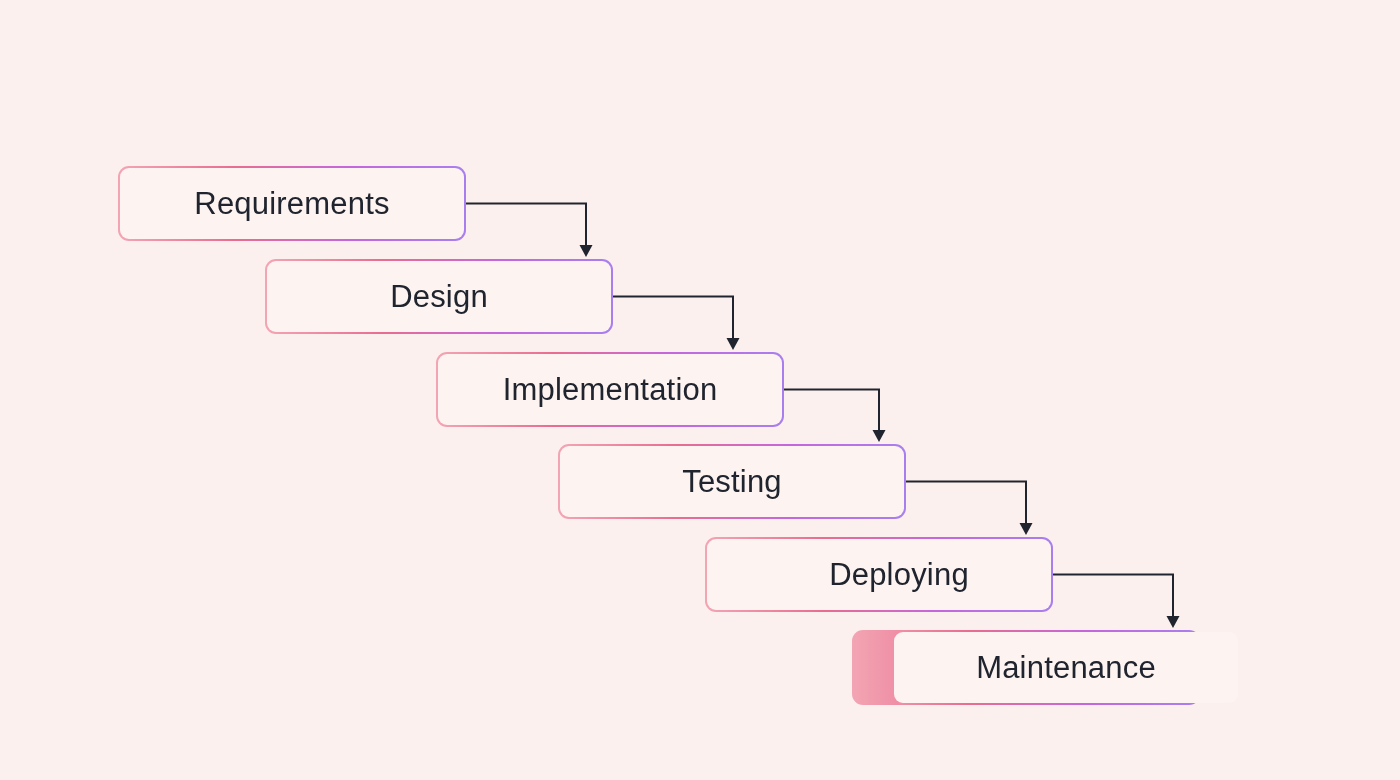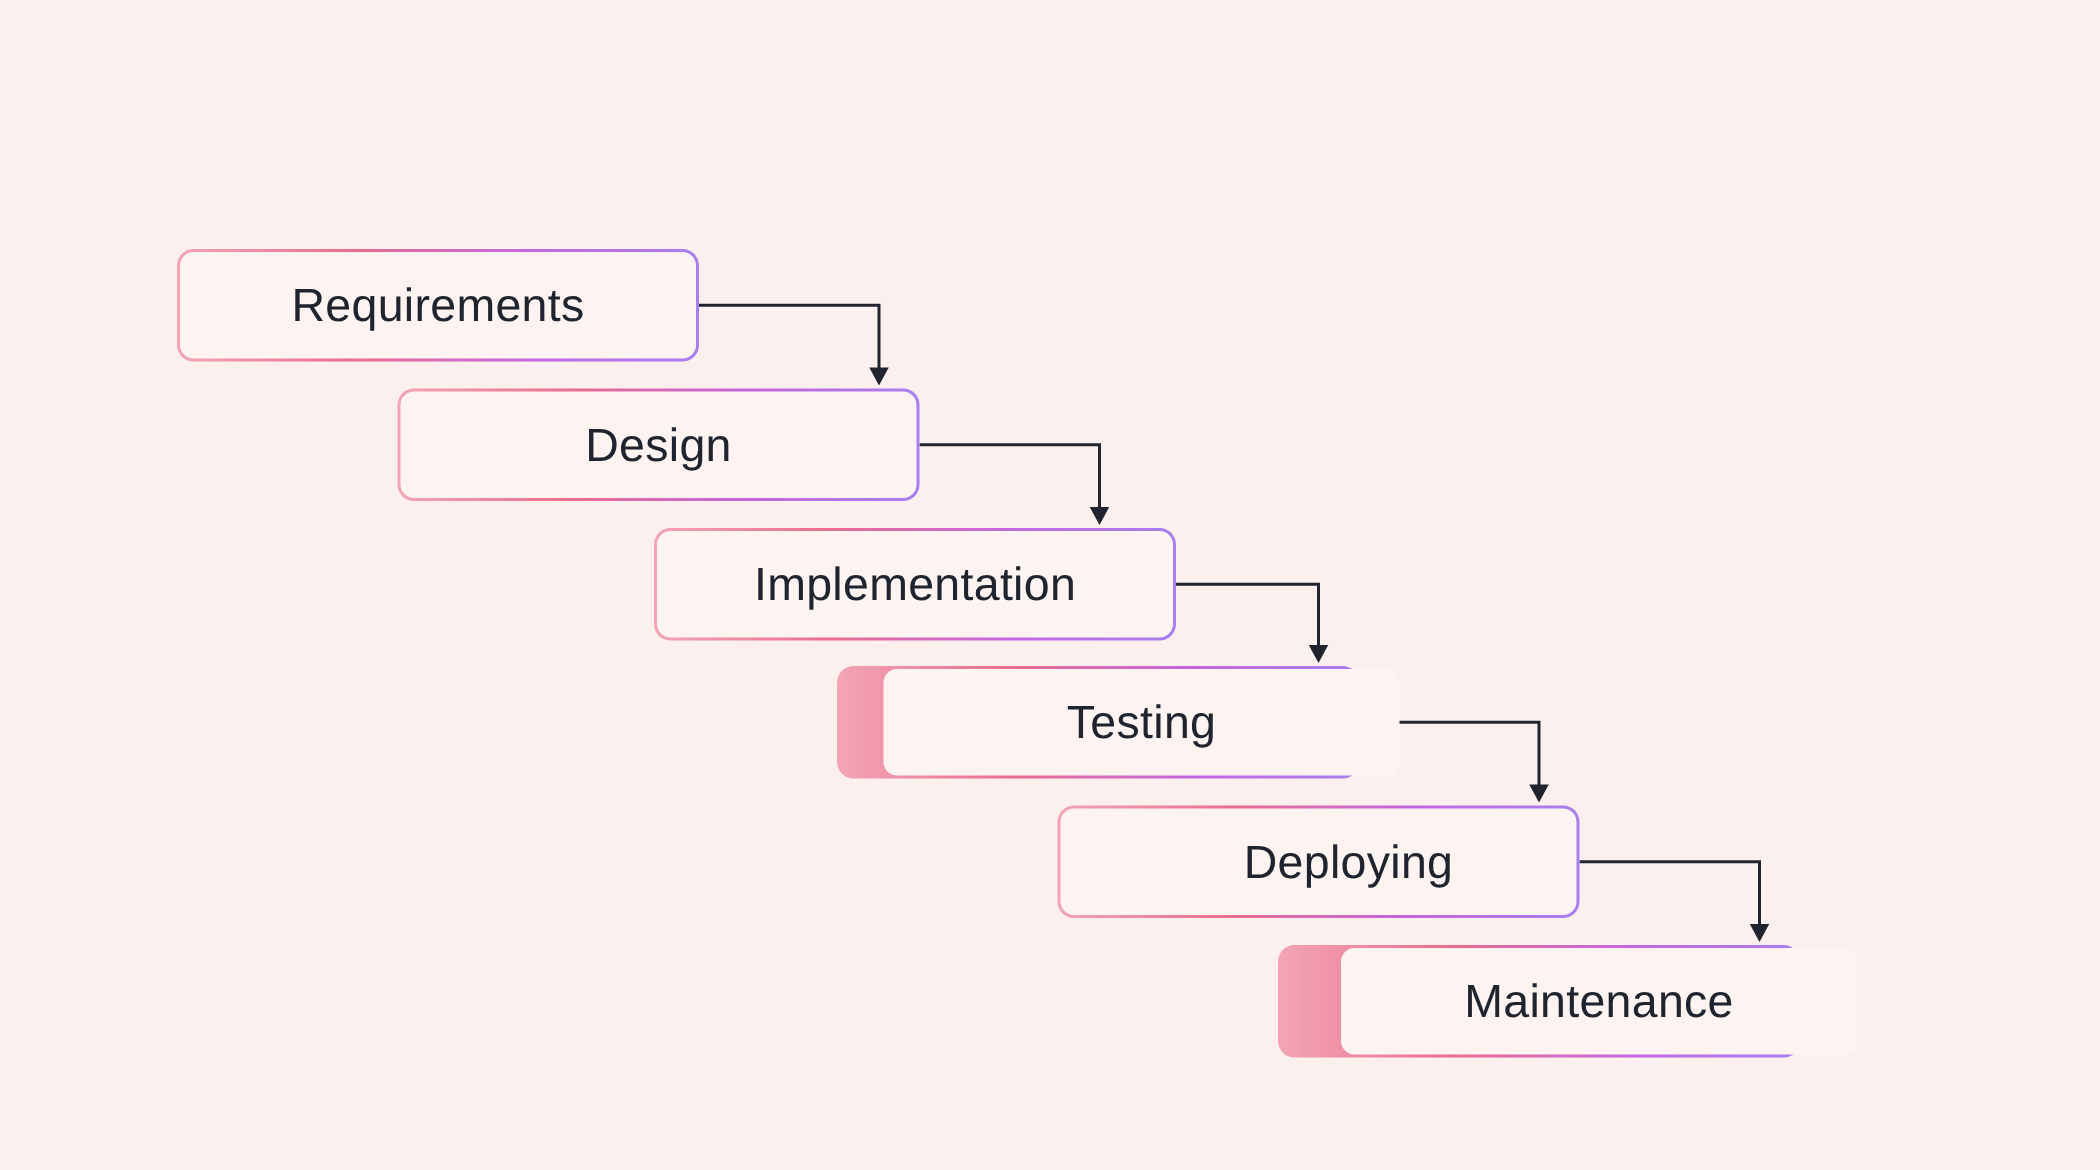--- a/index.html
+++ b/index.html
@@ -82,21 +82,21 @@
         <div class="stage-box-inner" style="background: rgb(253, 243, 241);">
           <span class="stage-label" style="color: rgb(32, 36, 46);">Design</span>
         </div>
       </div>
       <div class="stage-box" style="left: 436px; top: 352px; background: linear-gradient(90deg, rgb(243, 165, 180), rgb(233, 109, 143), rgb(197, 102, 221), rgb(168, 127, 240));">
         <div class="stage-box-inner" style="background: rgb(253, 243, 241);">
           <span class="stage-label" style="color: rgb(32, 36, 46);">Implementation</span>
         </div>
       </div>
       <div class="stage-box" style="left: 558px; top: 444px; background: linear-gradient(90deg, rgb(243, 165, 180), rgb(233, 109, 143), rgb(197, 102, 221), rgb(168, 127, 240));">
-        <div class="stage-box-inner" style="background: rgb(253, 243, 241); margin-left: 29px;">
+        <div class="stage-box-inner" style="background: rgb(253, 243, 241);">
           <span class="stage-label" style="color: rgb(32, 36, 46);">Testing</span>
         </div>
       </div>
       <div class="stage-box" style="left: 705px; top: 537px; background: linear-gradient(90deg, rgb(243, 165, 180), rgb(233, 109, 143), rgb(197, 102, 221), rgb(168, 127, 240));">
         <div class="stage-box-inner" style="background: rgb(253, 243, 241);">
           <span class="stage-label" style="color: rgb(32, 36, 46); margin-left: 40px;">Deploying</span>
         </div>
       </div>
       <div class="stage-box" style="left: 852px; top: 630px; background: linear-gradient(90deg, rgb(243, 165, 180), rgb(233, 109, 143), rgb(197, 102, 221), rgb(168, 127, 240));">
         <div class="stage-box-inner" style="background: rgb(253, 243, 241); margin-left: 40px;">

